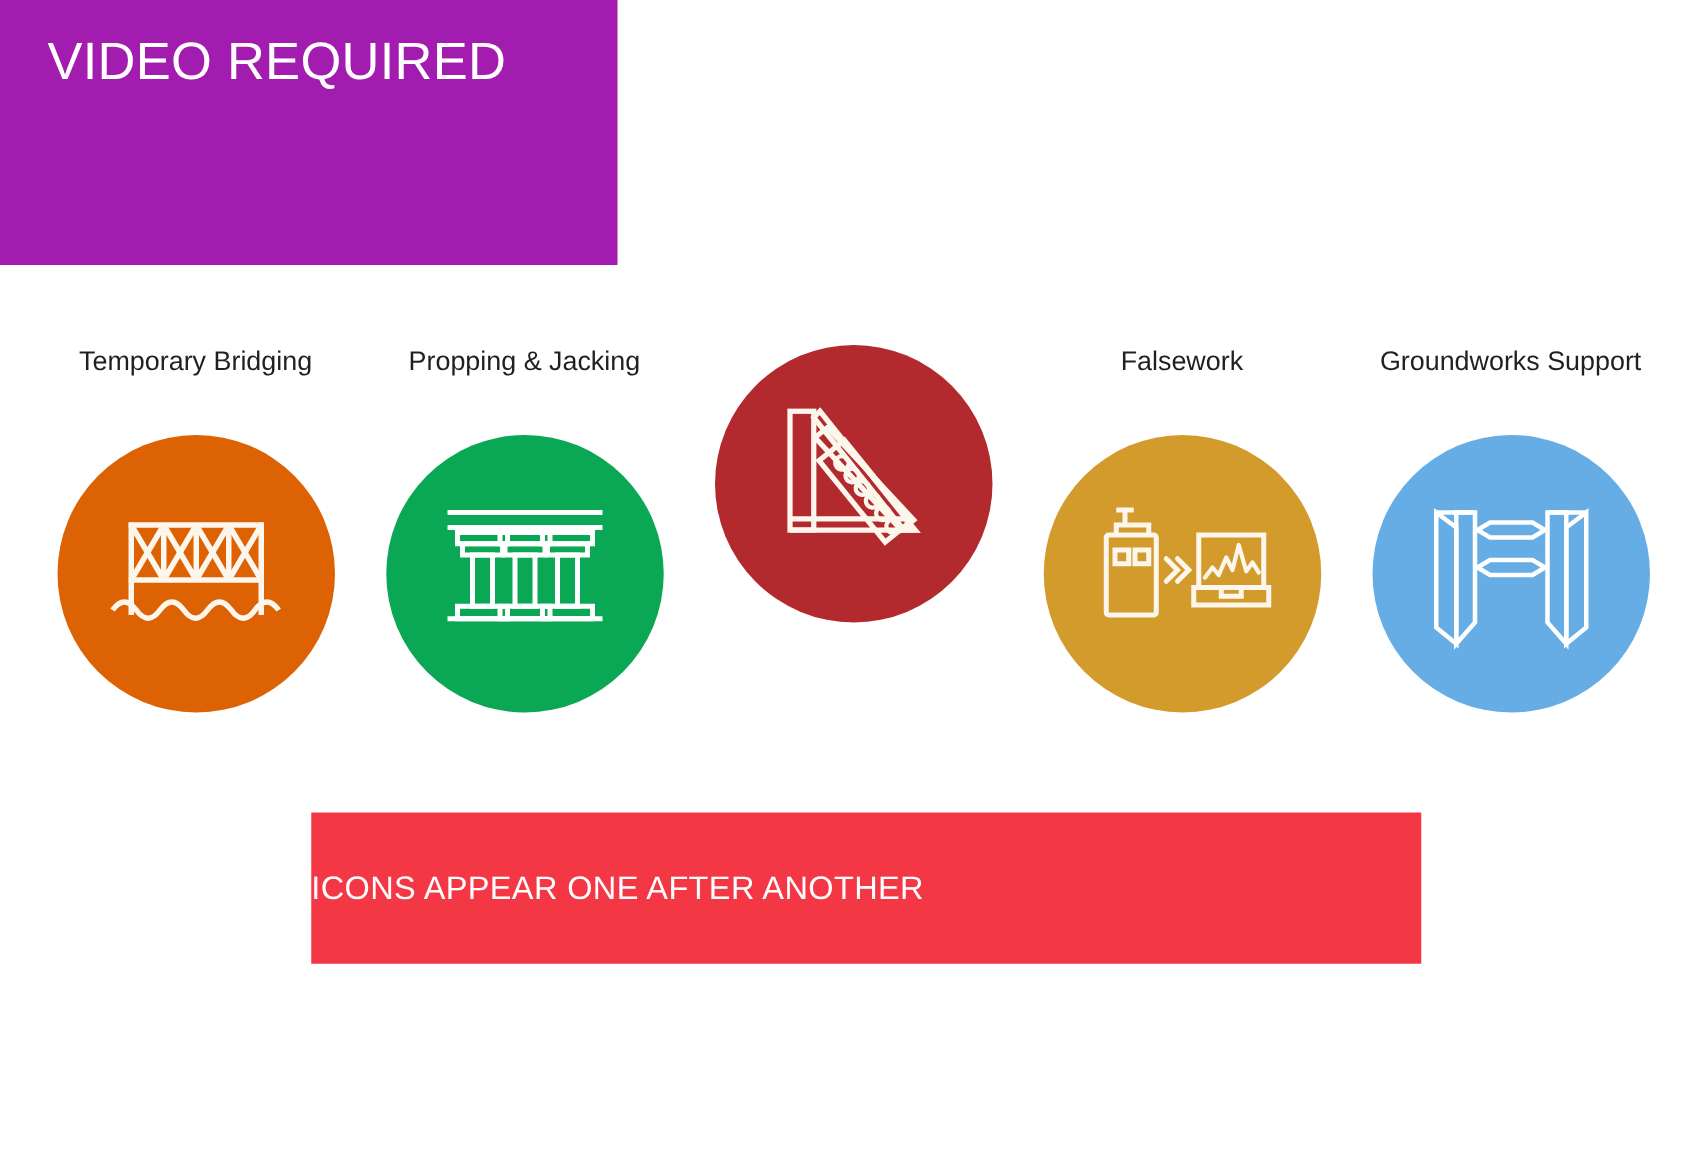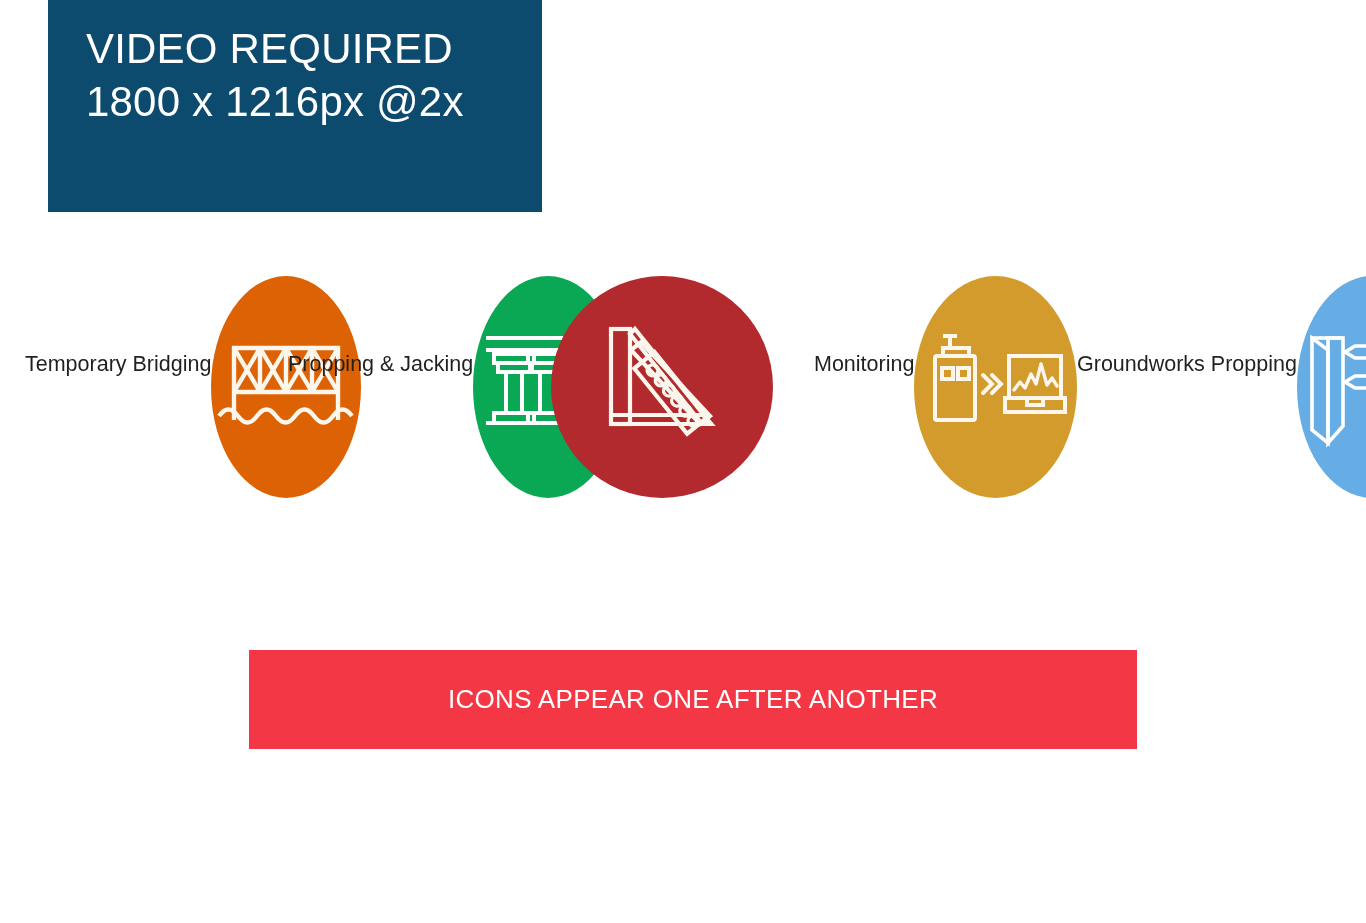--- a/index.html
+++ b/index.html
@@ -41,20 +41,21 @@
     left: 0;
     top: 276px;
     width: 1366px;
     display: flex;
     justify-content: flex-start;
     align-items: flex-start;
   }
   .icon-cell {
     width: 263px;
     display: flex;
+    flex-direction: column;
     align-items: center;
   }
   .icon-cell:first-child { margin-left: 25px; }
 
   .icon-label {
     font-size: 21.5px;
     color: #221f1f;
     line-height: 26px;
     white-space: nowrap;
     margin-bottom: 46px;
@@ -72,39 +73,37 @@
     width: 150px;
     height: 150px;
   }
 
   
   .annotation-banner {
     position: absolute;
     left: 249px;
     top: 650px;
     width: 888px;
-    height: 99px;
+    height: 121px;
     background: #F43744;
     display: flex;
     align-items: center;
-    justify-content: center;
   }
   .annotation-banner .banner-text {
     color: #ffffff;
     font-size: 26px;
     letter-spacing: 0.3px;
     white-space: nowrap;
   }
 </style>
 </head>
 <body>
 
-<div class="video-placeholder" style="background: #0c4a6e; margin-left: 48px;">
+<div class="video-placeholder" style="background: #a21caf;">
   <div class="vp-line">VIDEO REQUIRED</div>
-  <div class="vp-line">1800 x 1216px  @2x</div>
 </div>
 
 <div class="icon-row">
 
   <div class="icon-cell">
     <div class="icon-label">Temporary Bridging</div>
     <div class="icon-circle" style="background:#DD6203">
       <svg viewBox="0 0 150 150">
         <g fill="none" stroke="#FDF6EC" stroke-width="4.4" stroke-linecap="butt">
 
@@ -190,21 +189,21 @@
           <circle cx="86" cy="70" r="5.4" fill="none" stroke="#FDF6EC" stroke-width="3.4"></circle>
           <circle cx="99" cy="70" r="5.4" fill="none" stroke="#FDF6EC" stroke-width="3.4"></circle>
           <circle cx="112" cy="70" r="5.4" fill="none" stroke="#FDF6EC" stroke-width="3.4"></circle>
           <circle cx="125" cy="70" r="5.4" fill="none" stroke="#FDF6EC" stroke-width="3.4"></circle>
         </g>
       </svg>
     </div>
   </div>
 
   <div class="icon-cell">
-    <div class="icon-label">Monitoring</div>
+    <div class="icon-label">Falsework</div>
     <div class="icon-circle" style="background:#D29B2C">
       <svg viewBox="0 0 150 150">
         <g fill="none" stroke="#FDF6EC" stroke-width="4" stroke-linejoin="miter" stroke-linecap="butt">
 
           <rect x="14" y="44" width="40" height="64" rx="2"></rect>
 
           <path d="M22 44 L22 36 L48 36 L48 44"></path>
 
           <line x1="29" y1="36" x2="29" y2="24"></line>
           <line x1="22" y1="24" x2="36" y2="24"></line>
@@ -221,21 +220,21 @@
 
           <rect x="106" y="86" width="16" height="7"></rect>
 
           <polyline points="93,78 99,70 104,76 110,62 115,72 120,52 126,73 131,66 136,74" stroke-width="3.4" stroke-linejoin="round" stroke-linecap="round"></polyline>
         </g>
       </svg>
     </div>
   </div>
 
   <div class="icon-cell">
-    <div class="icon-label">Groundworks Propping</div>
+    <div class="icon-label">Groundworks Support</div>
     <div class="icon-circle" style="background:#65ADE4">
       <svg viewBox="0 0 150 150">
         <g fill="none" stroke="#FFFFFF" stroke-width="3.6" stroke-linejoin="miter">
 
           <path d="M15 26 L15 118 L31 131 L31 38 Z"></path>
           <path d="M31 26 L31 38 L31 131 L46 114 L46 26 Z"></path>
           <line x1="15" y1="26" x2="31" y2="26"></line>
           <line x1="31" y1="26" x2="46" y2="26"></line>
 
           <path d="M135 26 L135 118 L119 131 L119 38 Z"></path>

